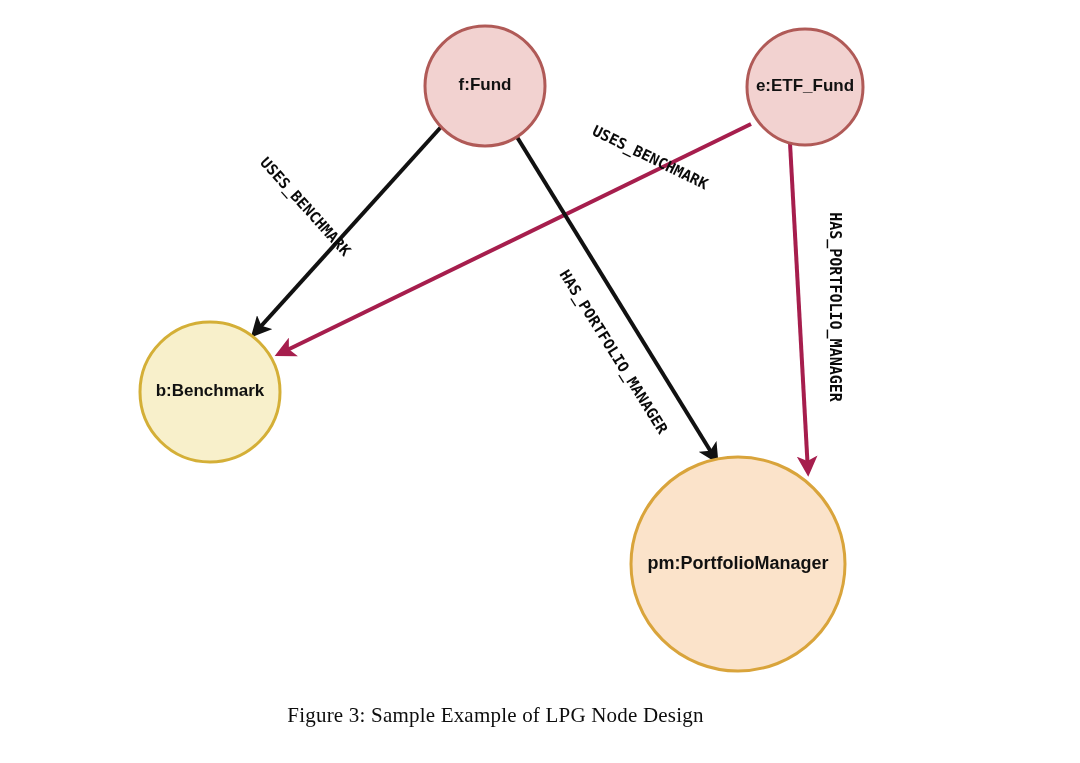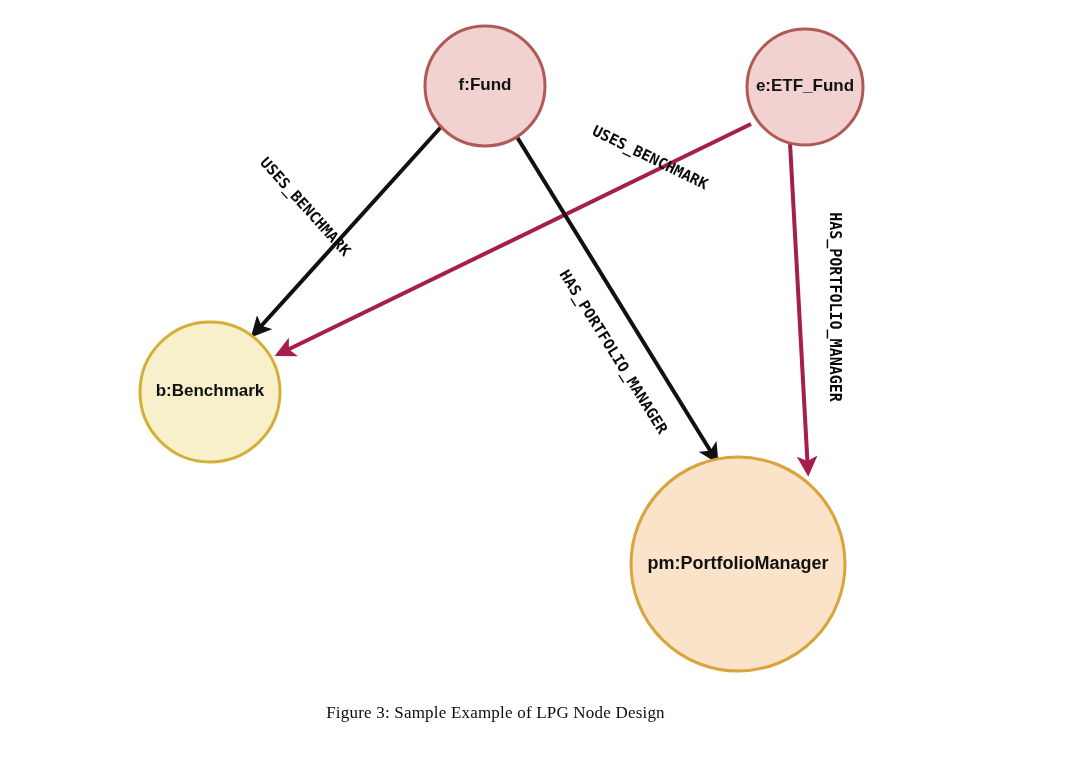--- a/index.html
+++ b/index.html
@@ -45,21 +45,21 @@
     fill: none;
     stroke-linecap: butt;
   }
   #figure-caption {
     position: absolute;
     left: 0;
     top: 703px;
     width: 991px;
     text-align: center;
     font-family: "Liberation Serif", "DejaVu Serif", serif;
-    font-size: 17px;
+    font-size: 21px;
     color: #0d0d0d;
     letter-spacing: 0.2px;
   }
 </style>
 </head>
 <body>
 
 <div id="figure-root">
 
   <svg id="graph-canvas" viewBox="0 0 1080 700">

